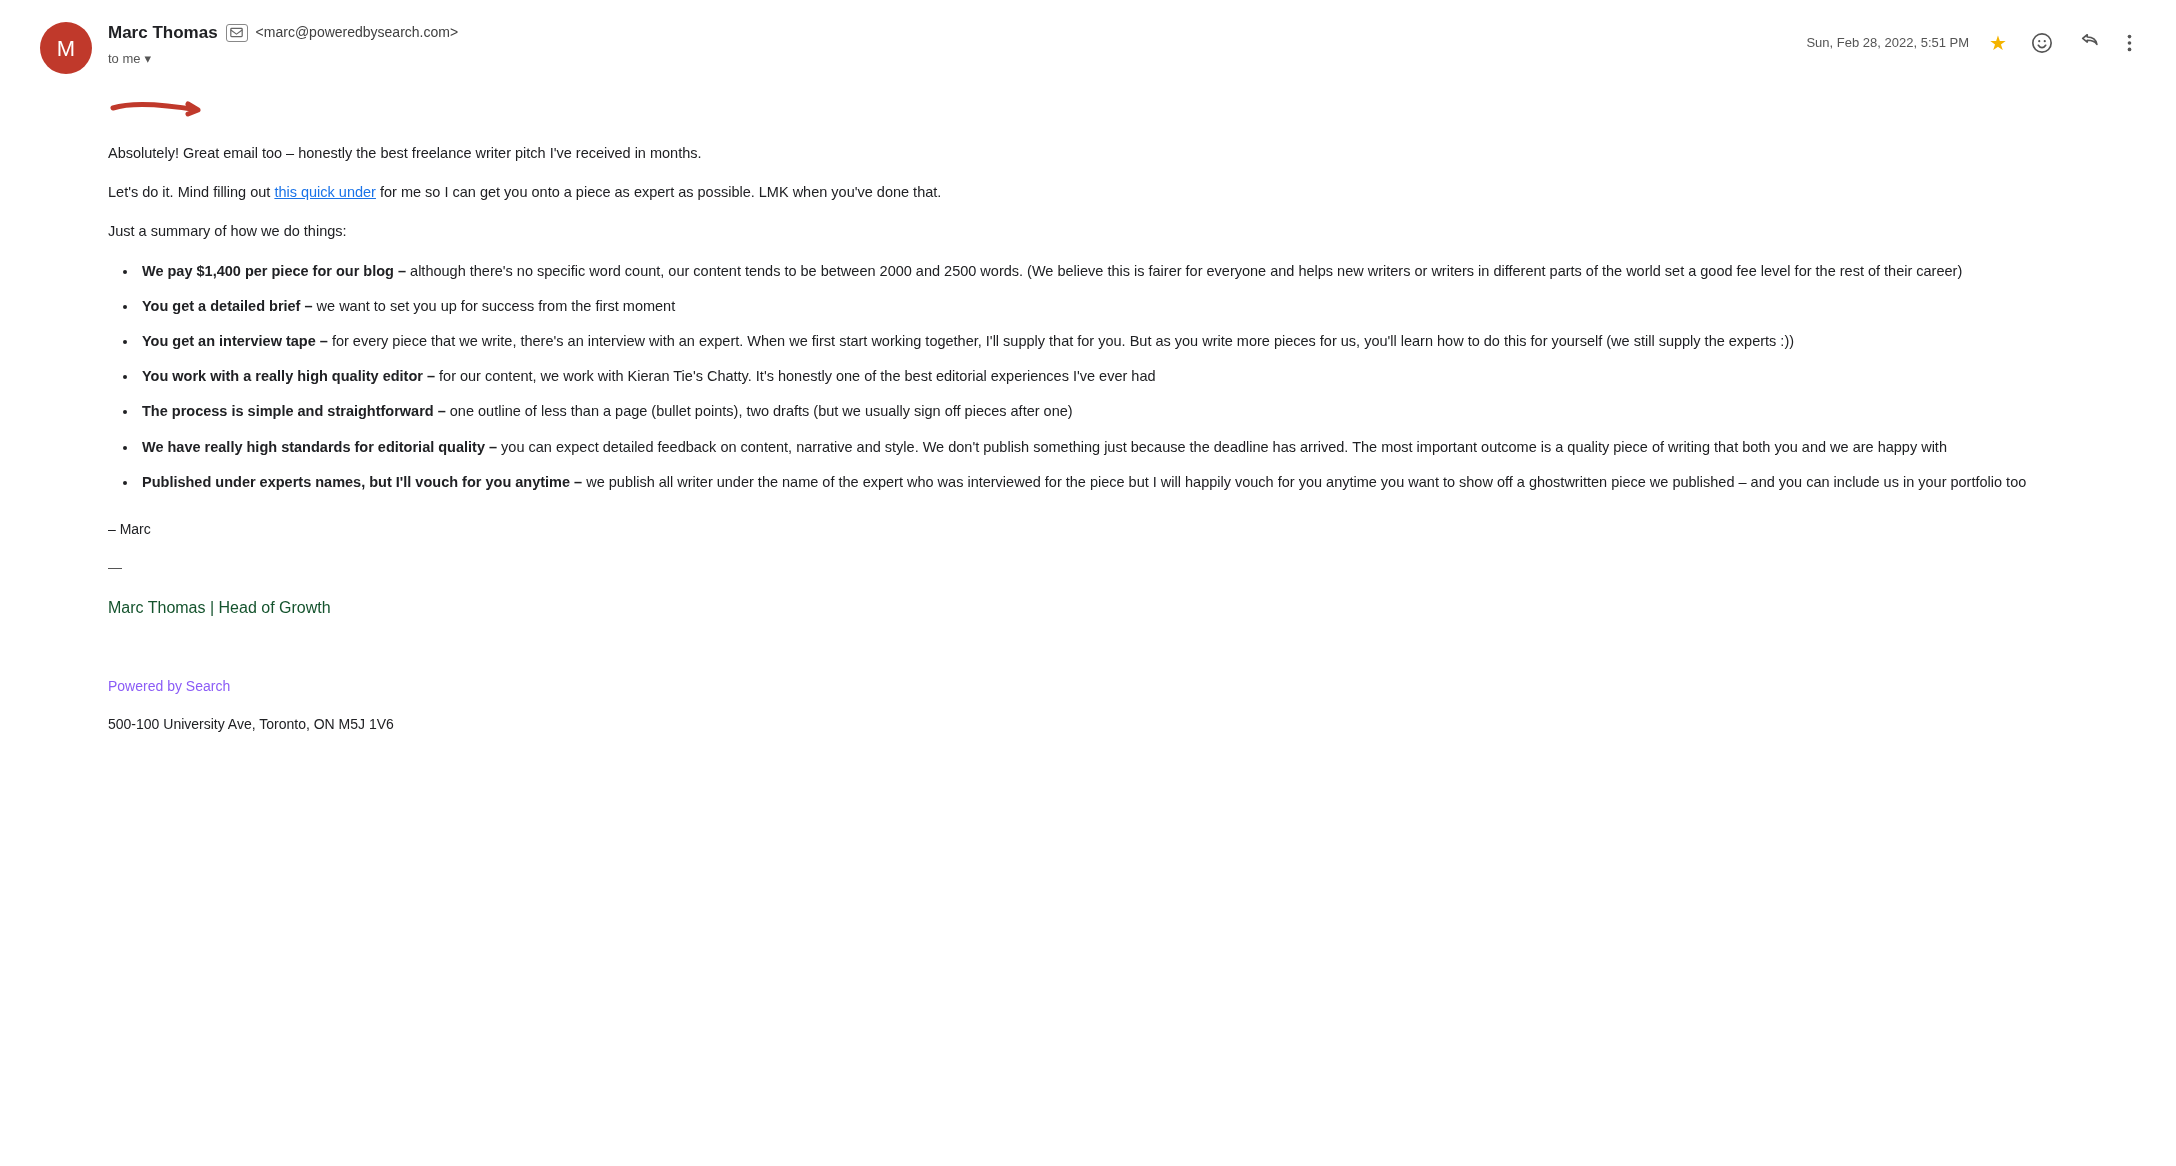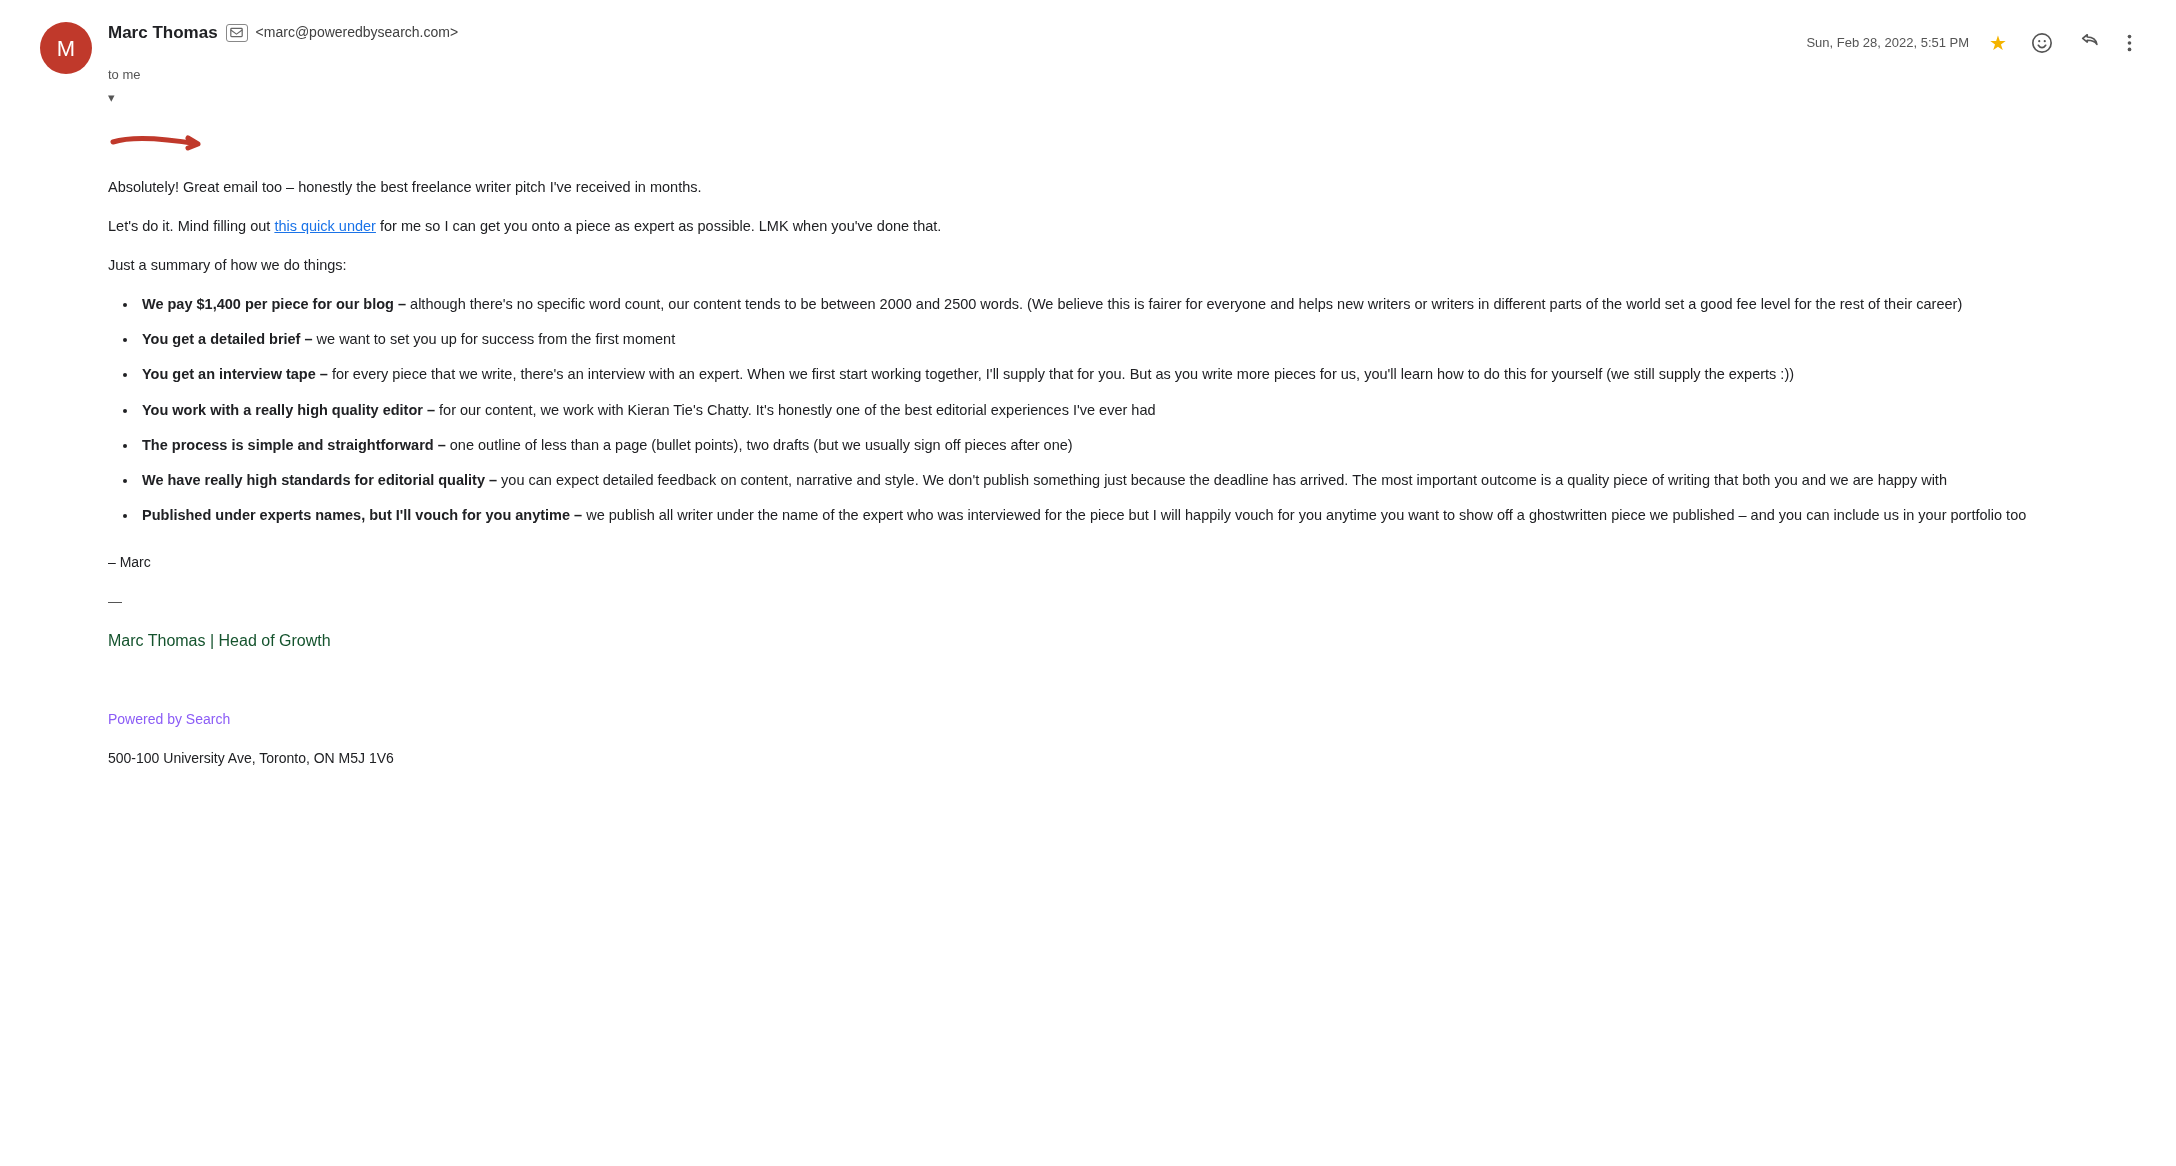--- a/index.html
+++ b/index.html
@@ -49,21 +49,20 @@
       display: flex;
       align-items: center;
       justify-content: center;
       flex-shrink: 0;
       margin-top: 2px;
     }
 
     .sender-details {
       display: flex;
       flex-direction: column;
-      gap: 16px;
     }
 
     .sender-name-row {
       display: flex;
       align-items: center;
       gap: 8px;
     }
 
     .sender-name {
       font-size: 17px;
@@ -91,21 +90,20 @@
       color: #404040;
     }
 
     .recipient-row {
       display: flex;
       align-items: flex-start;
       gap: 4px;
       margin-top: 3px;
       font-size: 13px;
       color: #555;
-      flex-direction: column;
     }
 
     .recipient-dropdown {
       cursor: pointer;
       color: #555;
     }
 
     .header-right {
       display: flex;
       align-items: center;

